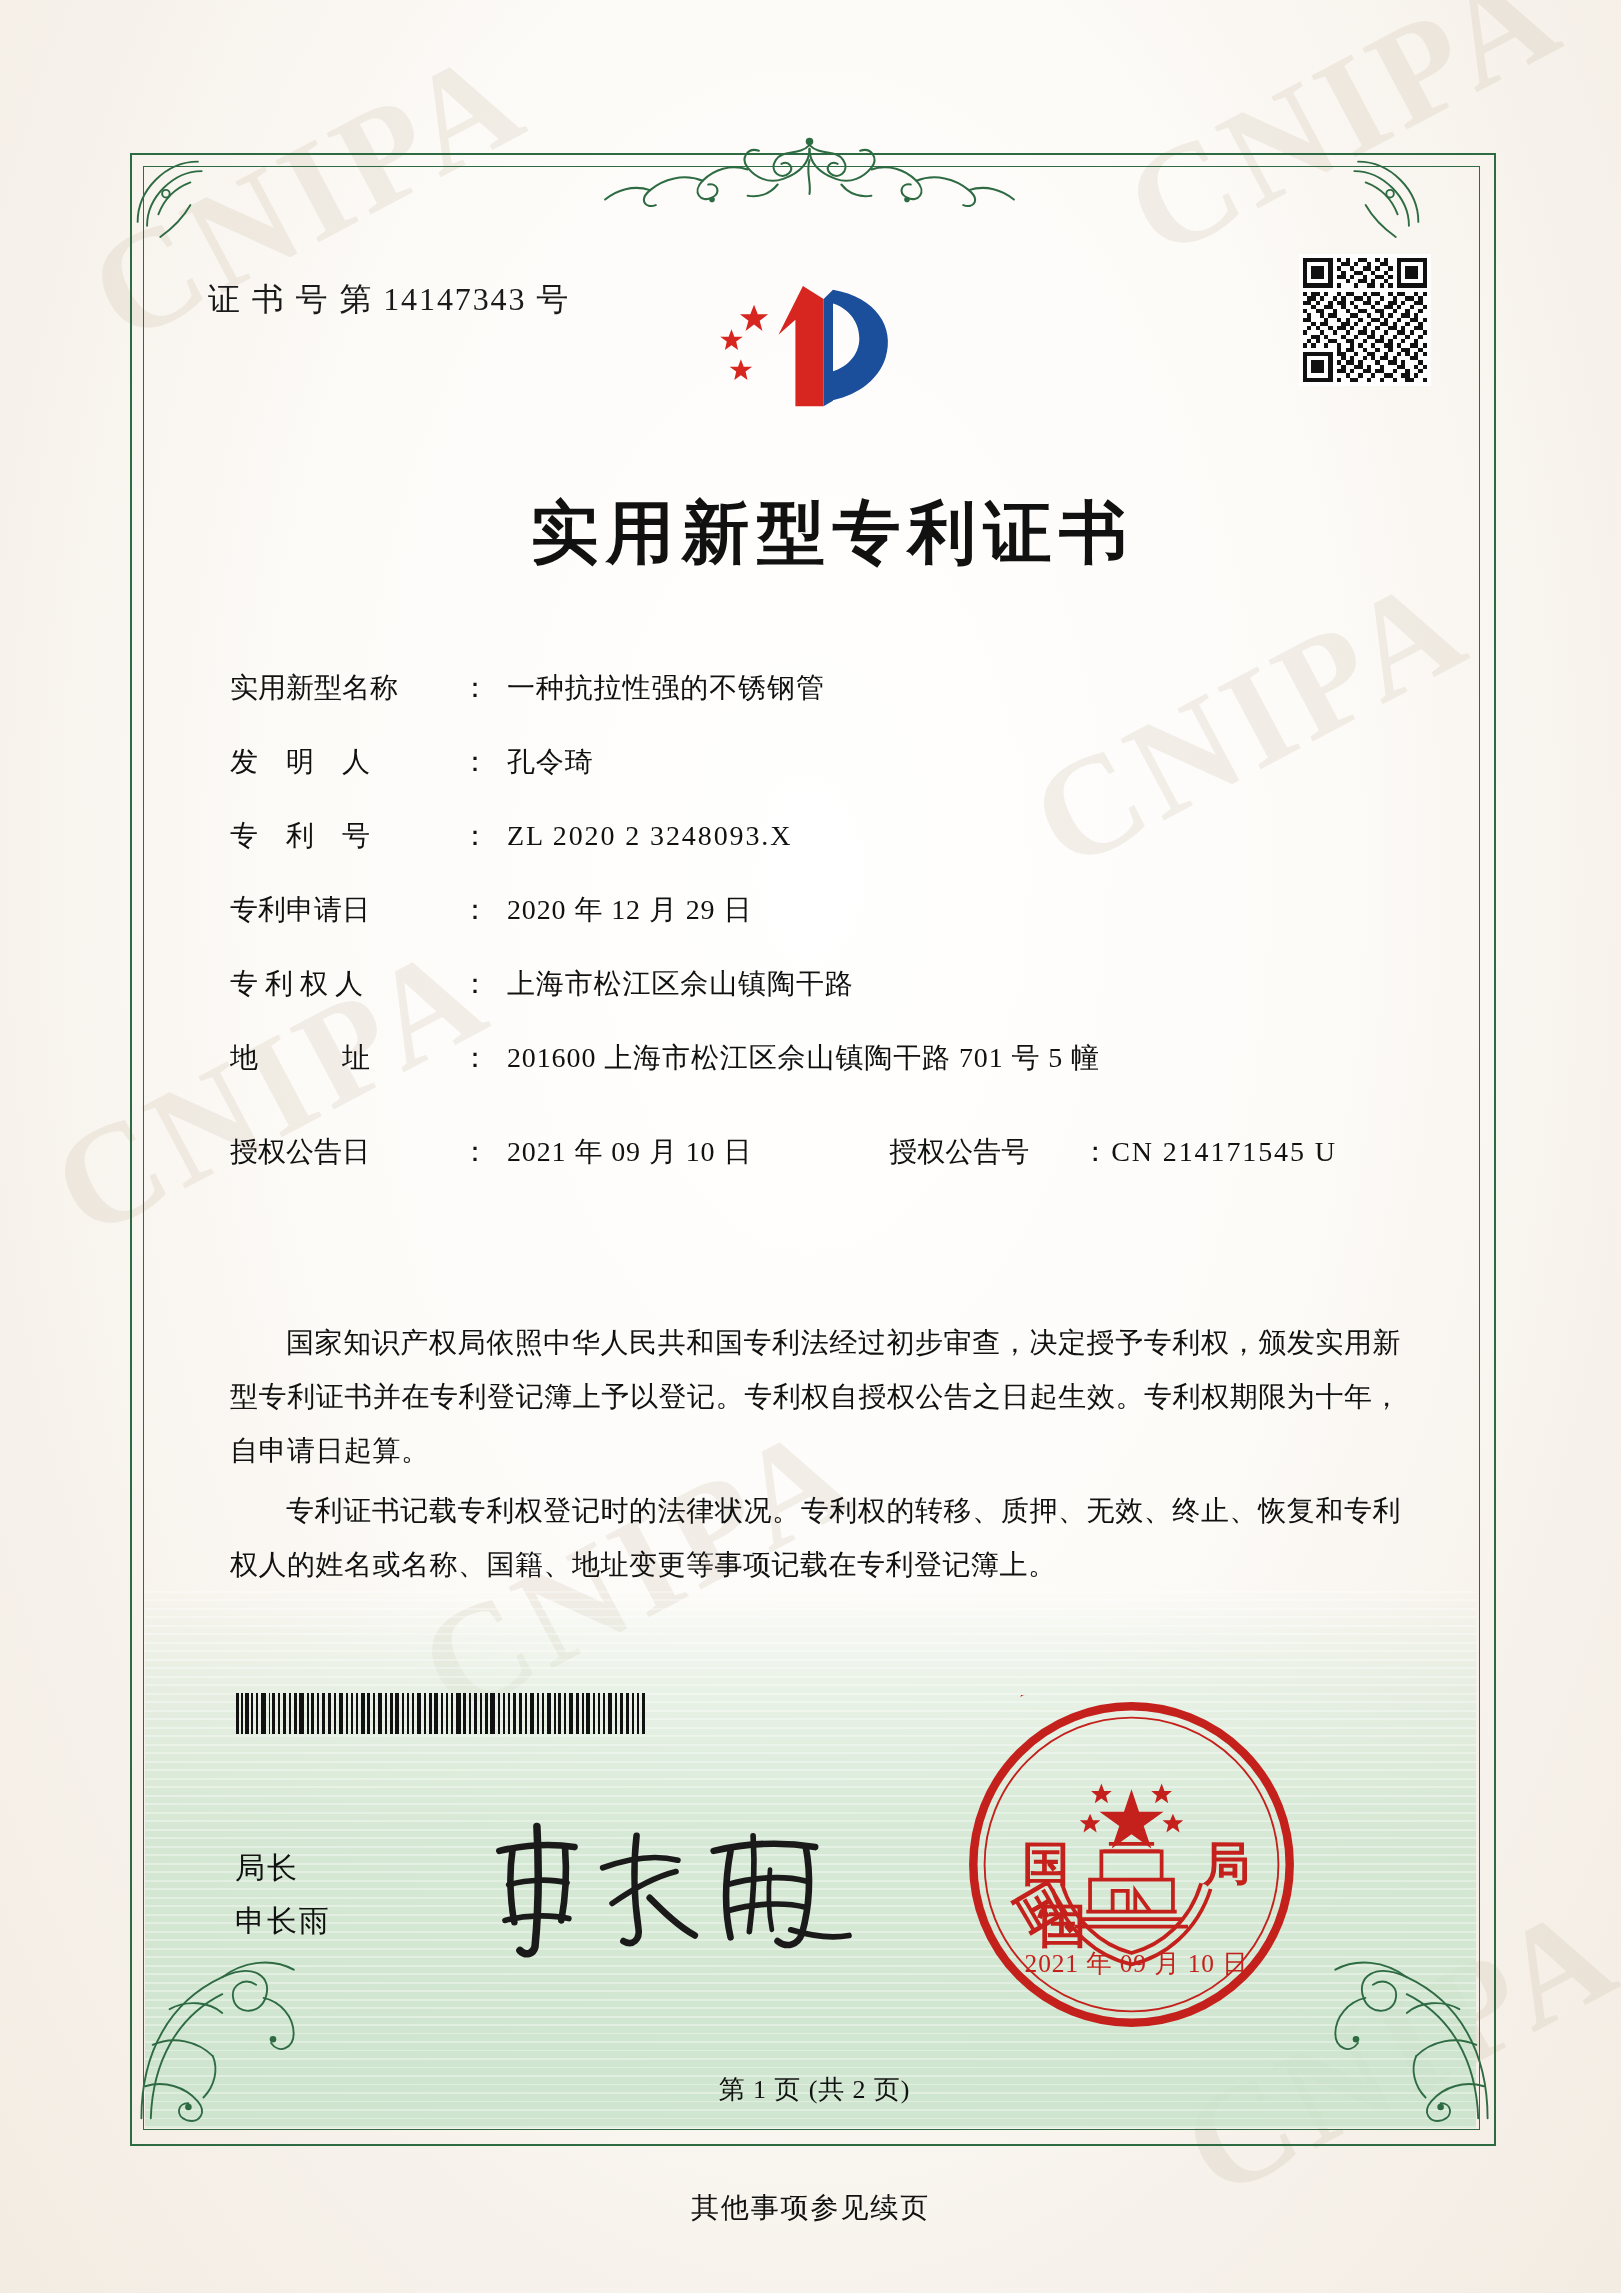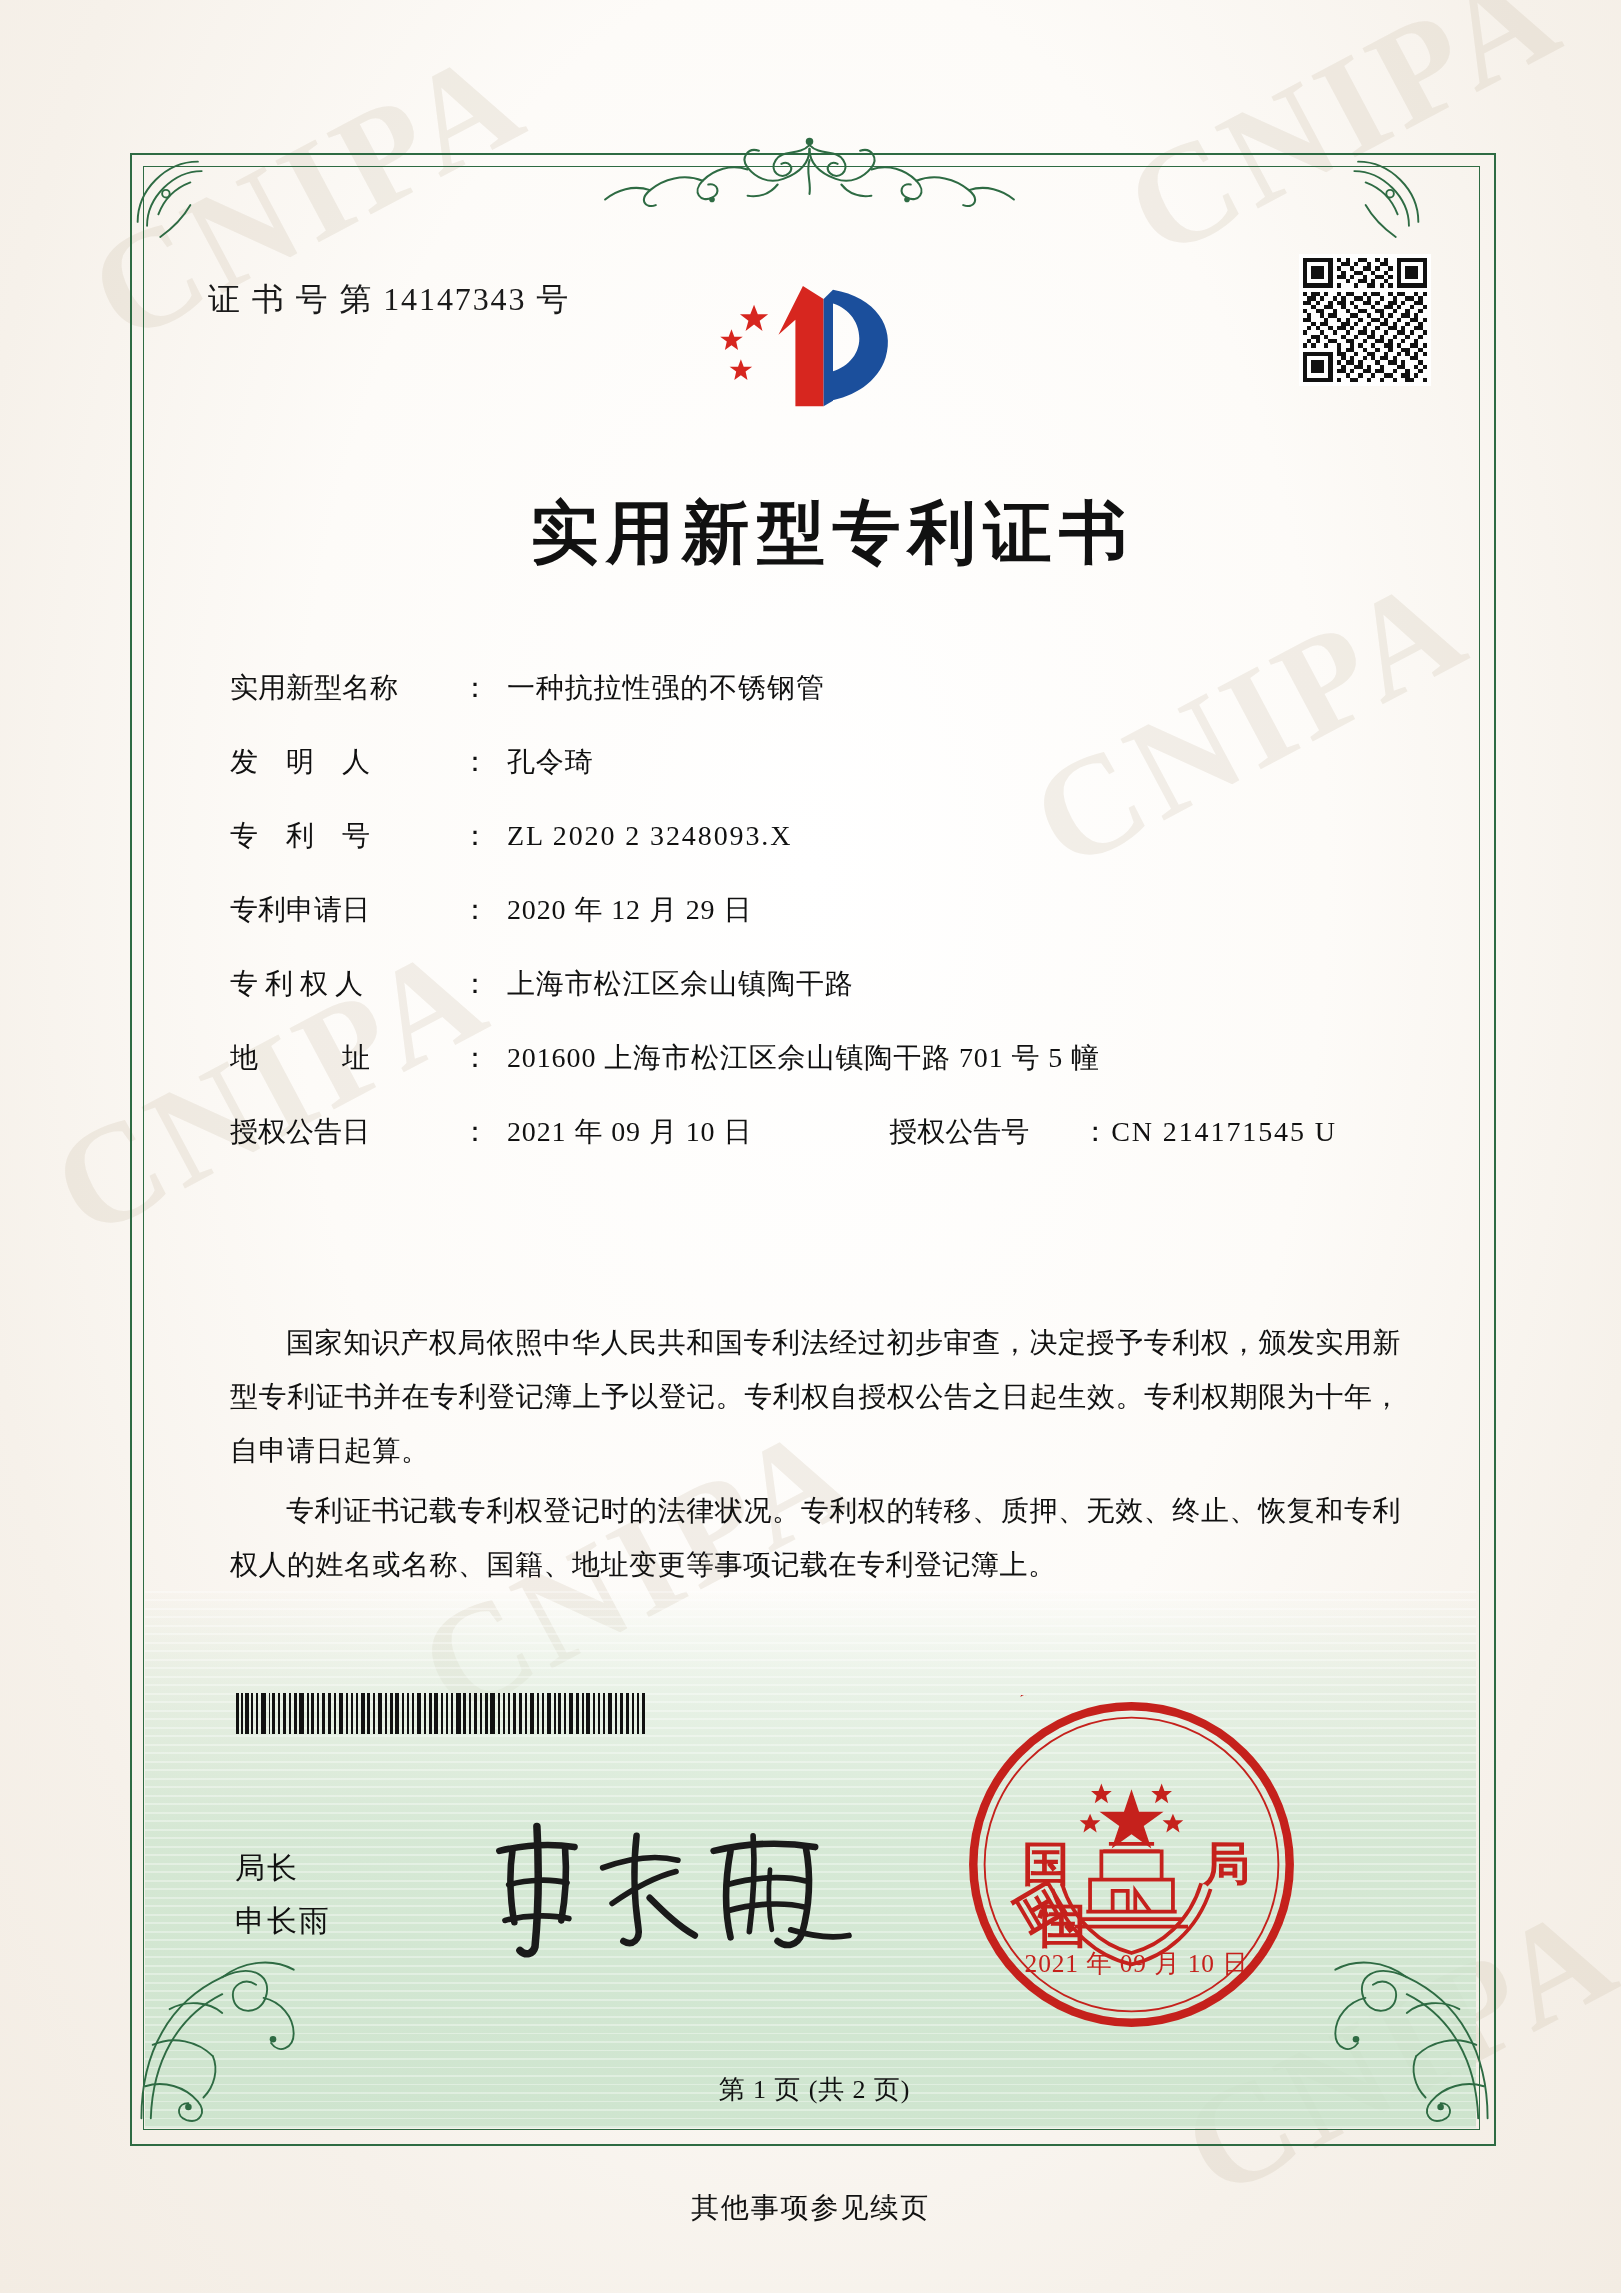--- a/index.html
+++ b/index.html
@@ -147,21 +147,21 @@
     flex: 0 0 215px;
     display: flex;
     justify-content: space-between;
     letter-spacing: 0;
   }
   .f-sep { margin: 0 1.9px 0 0; }
   .f-value { letter-spacing: 0.9px; }
   .f-value.mono { font-family: "Liberation Serif", serif; letter-spacing: 1.9px; }
 
   .row-2col { display: flex; align-items: baseline; }
-  .col-2 { margin-left: 121px; display: flex; align-items: center; }
+  .col-2 { margin-left: 121px; display: flex; align-items: center; margin-top: 20px; }
   .col-2 .f-label { width: 192px; flex: 0 0 192px; }
 
   
   #paras {
     position: absolute;
     left: 230px;
     top: 1318px;
     width: 1171px;
     font-size: 28px;
     line-height: 54px;

